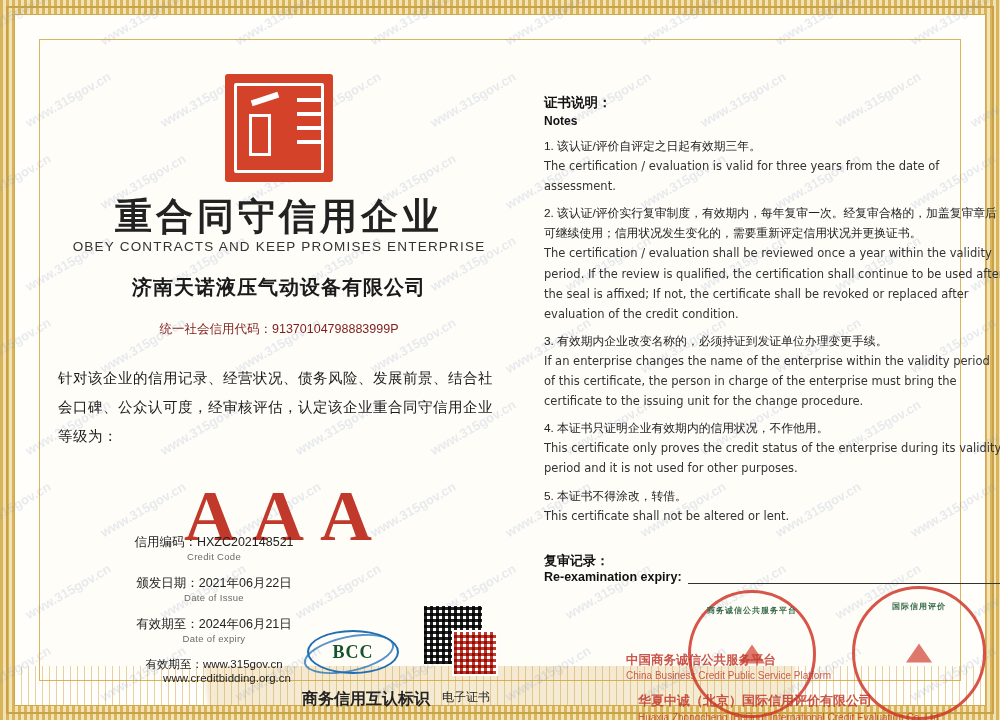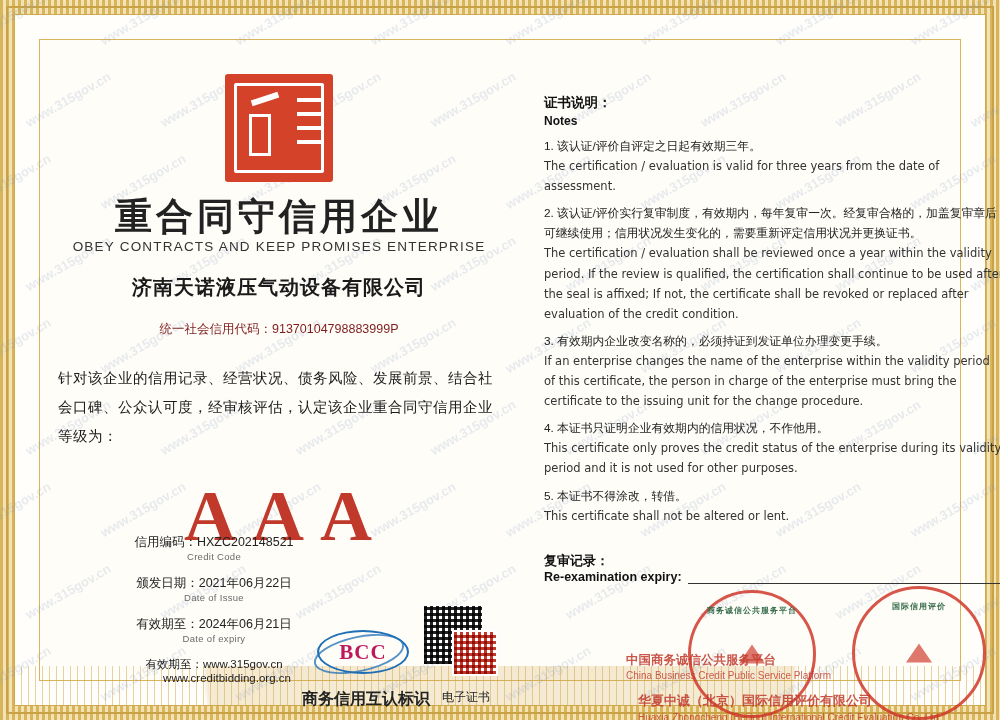--- a/index.html
+++ b/index.html
@@ -118,24 +118,24 @@
   .notes-head-en{font-size:12px;font-weight:bold;color:#111;margin-bottom:8px;}
   .note-cn{font-size:11.8px;color:#222;line-height:1.7;margin-top:7px;}
   .note-en{font-size:11.5px;color:#333;line-height:1.75;font-family:"DejaVu Sans", sans-serif;}
   .reexam{margin-top:26px;}
   .reexam-cn{font-size:13px;font-weight:bold;color:#111;}
   .reexam-en{font-size:12.5px;font-weight:bold;color:#111;display:flex;align-items:flex-end;gap:6px;}
   .reexam-line{flex:1;border-bottom:1px solid #333;height:12px;}
 
   
   .bcc{
-    position:absolute;left:283px;top:596px;width:88px;height:40px;
+    position:absolute;left:273px;top:596px;width:88px;height:40px;
     border-radius:50%/50%;
     border:2px solid #1f6fb5;
-    color:#be185d;font-size:21px;font-weight:bold;letter-spacing:1px;
+    color:#14532d;font-size:18px;font-weight:bold;letter-spacing:1px;
     display:flex;align-items:center;justify-content:center;
     font-family:"Liberation Serif", serif;
   }
   .bcc:before{
     content:"";position:absolute;left:-6px;top:4px;width:88px;height:32px;
     border:2px solid #1f6fb5;border-radius:50%;transform:rotate(-12deg);opacity:.75;
   }
   .label-bcc{position:absolute;left:268px;top:655px;font-size:16px;color:#222;font-weight:bold;}
   .label-ecert{position:absolute;left:408px;top:655px;font-size:12px;color:#222;}
 

